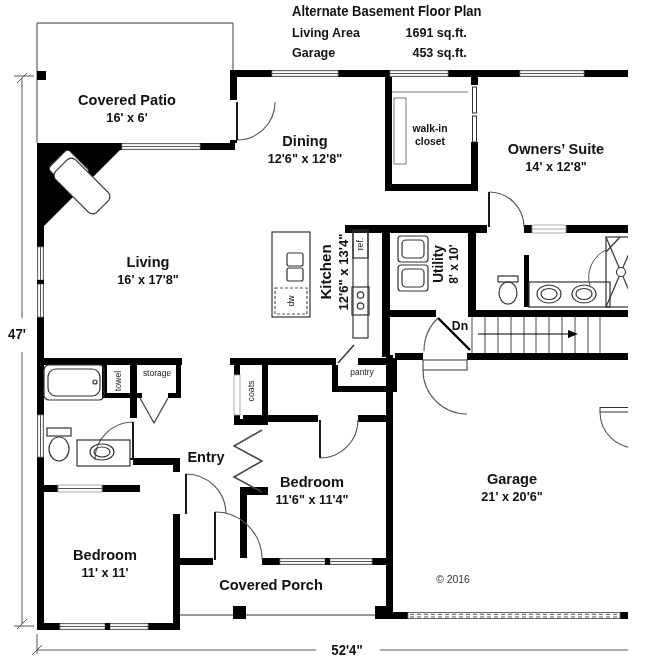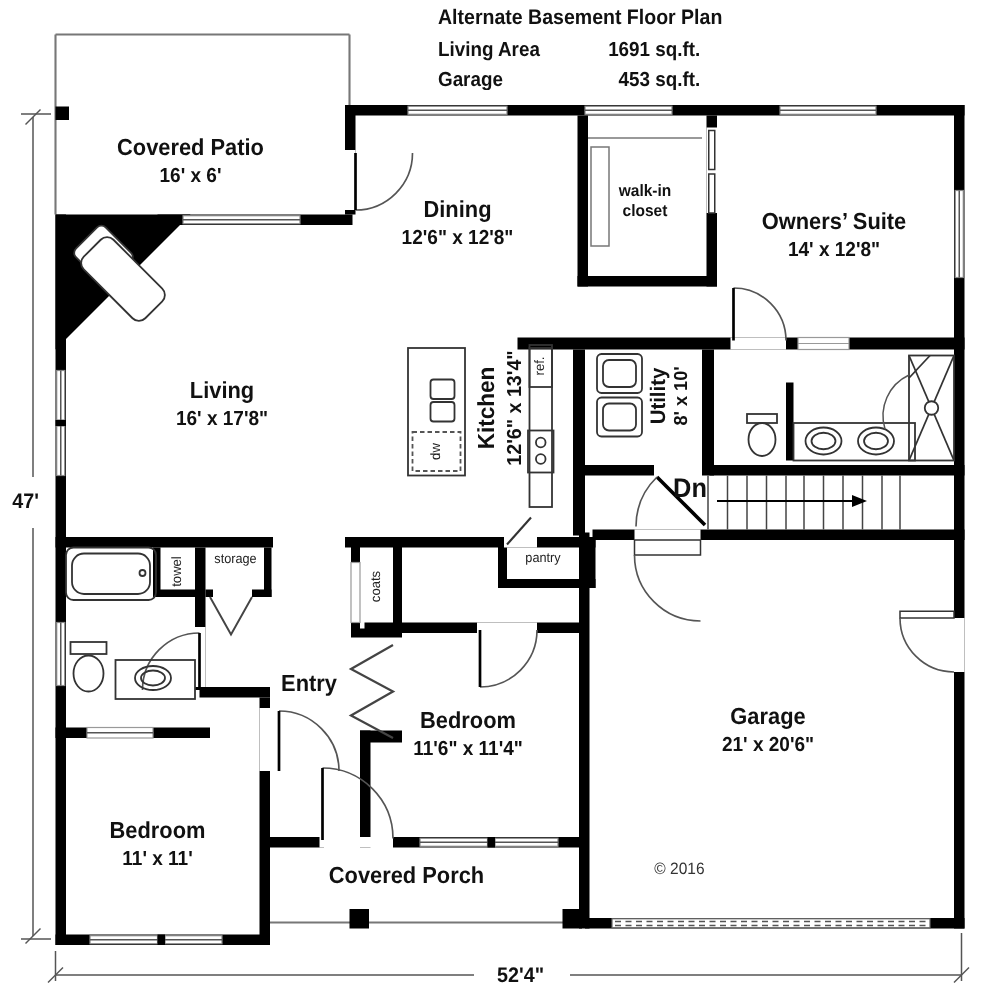--- a/index.html
+++ b/index.html
@@ -1,30 +1,30 @@
 <!DOCTYPE html>
 <html><head>
 <meta charset="utf-8">
 <style>
   html,body{margin:0;padding:0;background:#fff;}
   #stage{position:relative;width:628px;height:664px;background:#ffffff;overflow:hidden;
-         font-family:"Liberation Sans", sans-serif;color:#111;padding-left:40px;}
+         font-family:"Liberation Sans", sans-serif;color:#111;}
   svg{position:absolute;left:0;top:0;}
   .hdr{position:absolute;left:292px;top:3px;width:188px;font-weight:bold;
        transform:scaleX(.93);transform-origin:left top;}
   .h-title{font-size:14px;white-space:nowrap;margin-bottom:6px;}
   .h-row{display:flex;justify-content:space-between;font-size:13.5px;margin-bottom:5px;white-space:nowrap;}
   .lbl{position:absolute;transform:translate(-50%,-50%) scaleX(.94);text-align:center;
        white-space:nowrap;font-weight:bold;line-height:1.2;}
   .lbl.rot{transform:translate(-50%,-50%) rotate(-90deg) scaleX(.97);}
   .rname{display:block;font-size:15.5px;}
   .rdims{display:block;font-size:13.5px;}
   .sm .rname{font-size:11px;font-weight:bold;}
   .tiny{font-size:9px;font-weight:normal;color:#222;}
-  .dn{font-size:18px;}
+  .dn{font-size:13px;}
   .dim{font-size:14px;}
   .copy{font-size:11px;font-weight:normal;color:#333;}
 </style>
 </head>
 <body>
 
 <div id="stage">
 
 <svg width="667" height="664" viewBox="0 0 667 664">
 

